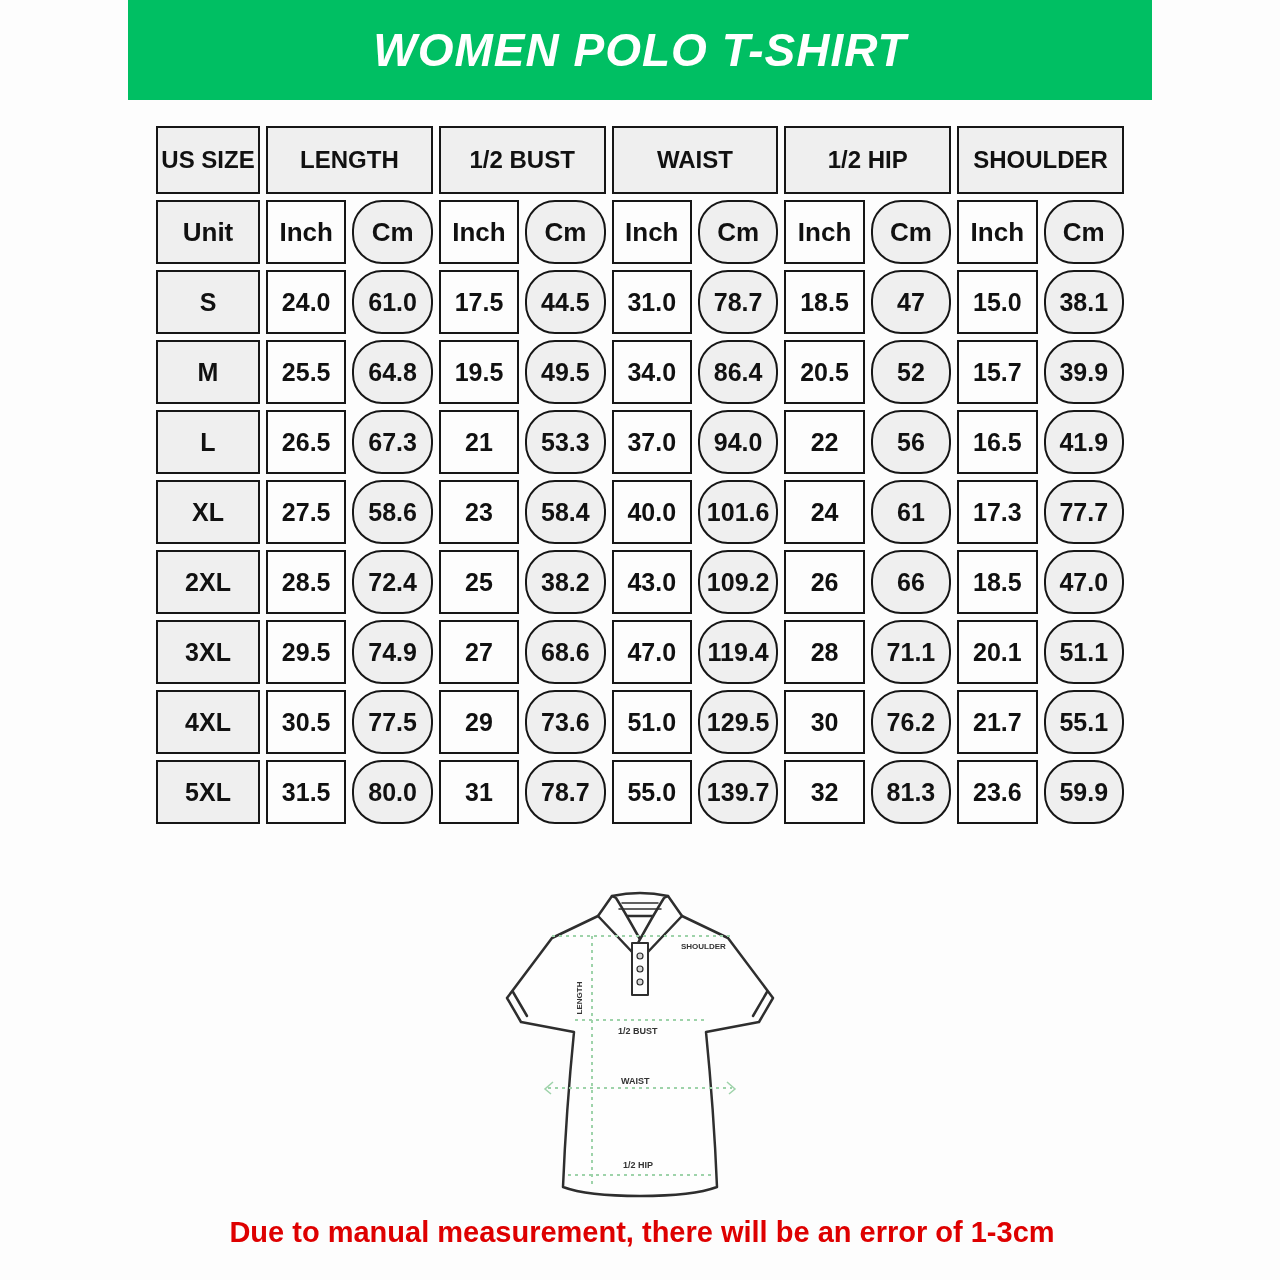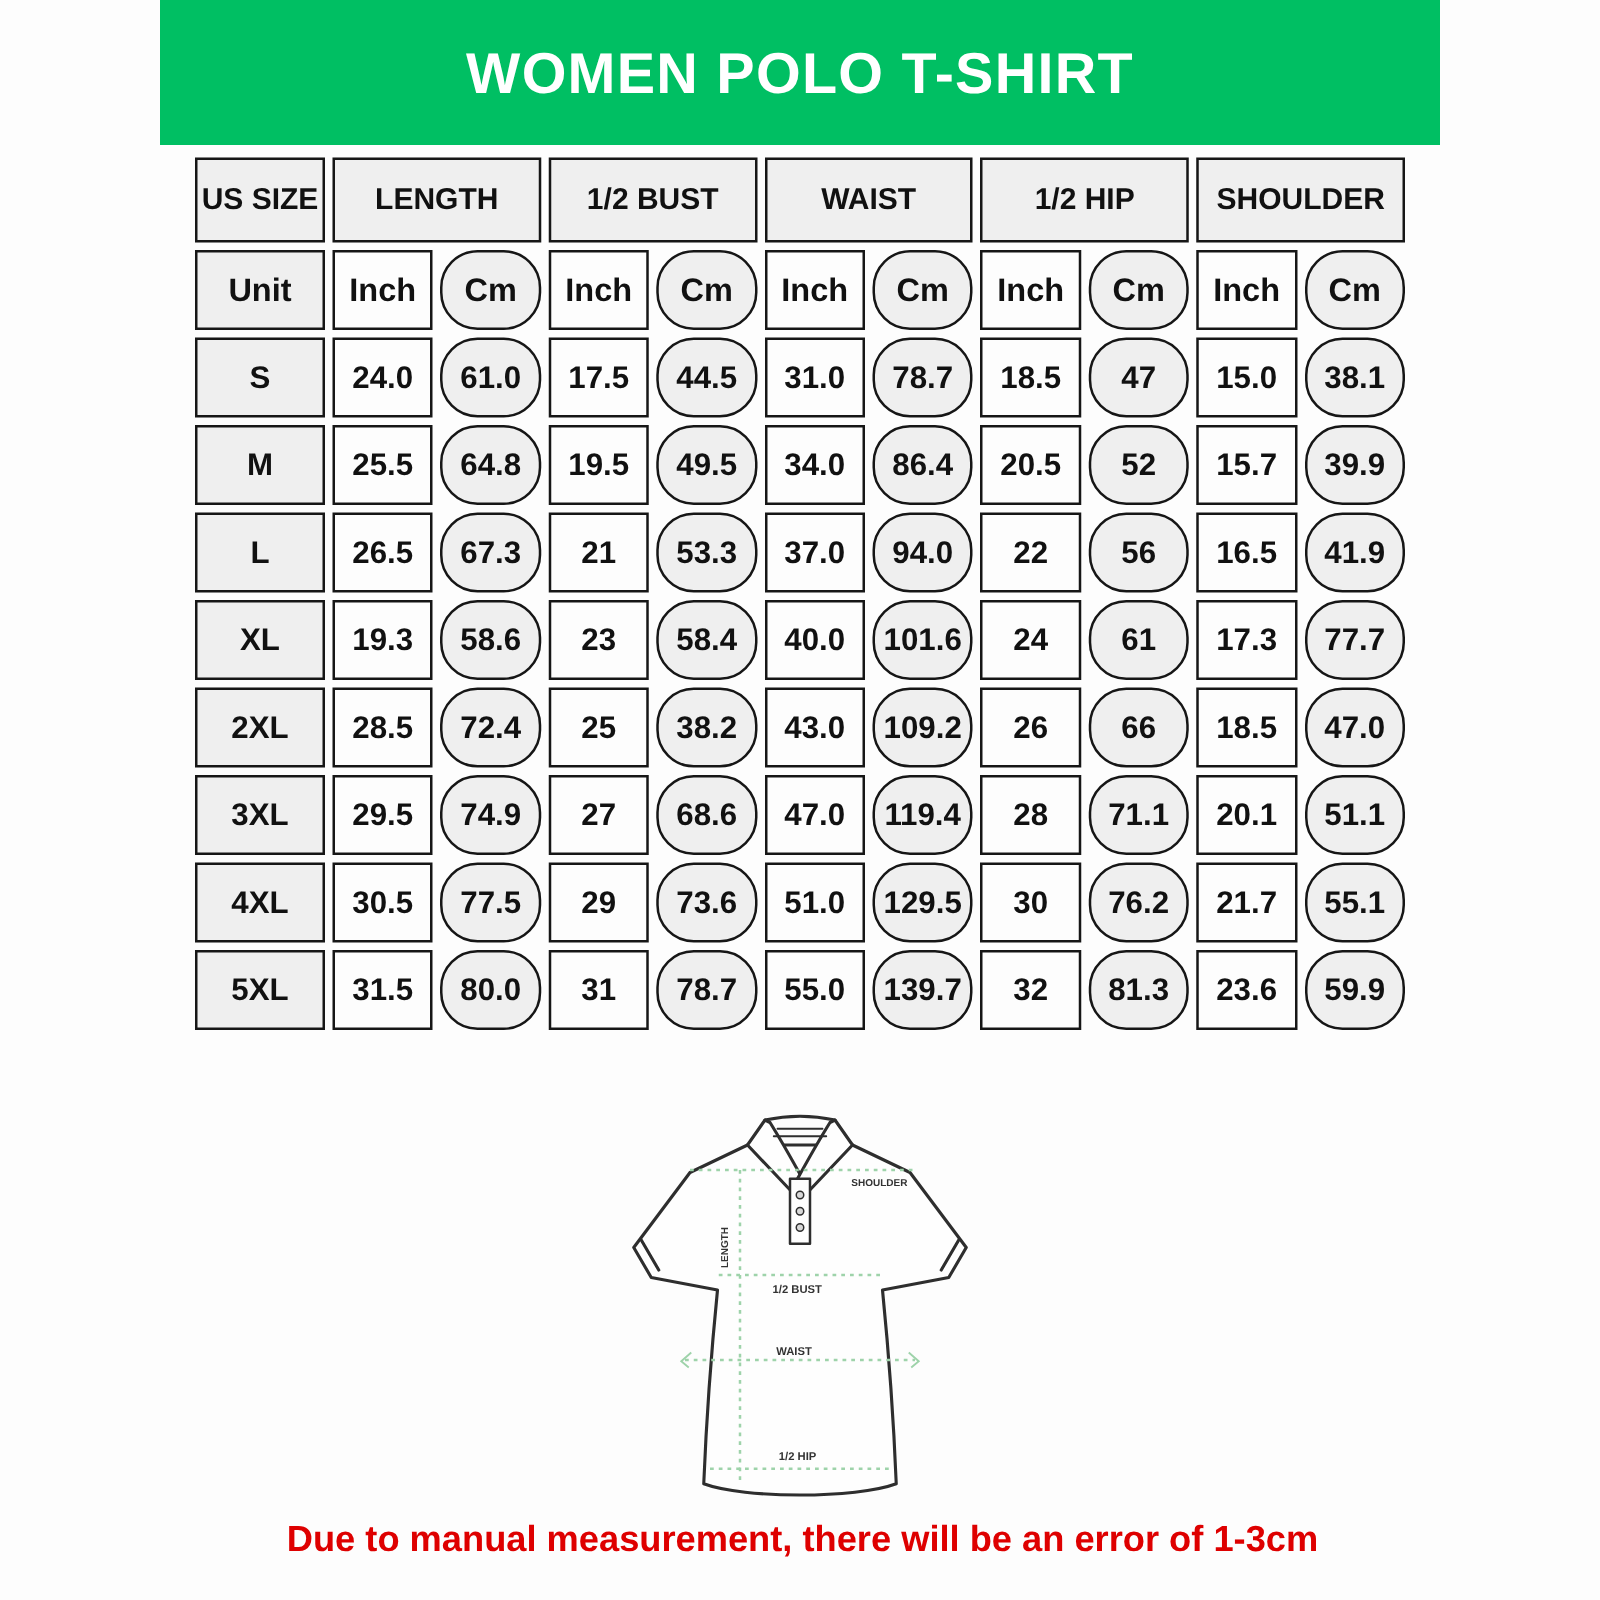--- a/index.html
+++ b/index.html
@@ -18,23 +18,23 @@
   body {
     width: 1280px; height: 1280px;
     background: #fdfdfd;
     font-family: "Liberation Sans", sans-serif;
     position: relative;
     overflow: hidden;
   }
   .banner {
     position: absolute;
     left: 128px; top: 0;
-    width: 1024px; height: 116px;
+    width: 1024px; height: 100px;
     background: var(--banner_green);
-    display: flex; align-items: center; justify-content: center;
+    display: flex; align-items: center; justify-content: center; font-style: italic;
   }
   .banner h1 {
     margin: 0;
     color: var(--title_white);
     font-size: 46px;
     font-weight: bold;
     letter-spacing: 1px;
     white-space: nowrap;
   }
   table.size-table {
@@ -147,21 +147,21 @@
         <td class="c-cm">53.3</td>
         <td class="c-inch">37.0</td>
         <td class="c-cm">94.0</td>
         <td class="c-inch">22</td>
         <td class="c-cm">56</td>
         <td class="c-inch">16.5</td>
         <td class="c-cm">41.9</td>
       </tr>
       <tr>
         <th class="c-size">XL</th>
-        <td class="c-inch">19.3</td>
+        <td class="c-inch">27.5</td>
         <td class="c-cm">58.6</td>
         <td class="c-inch">23</td>
         <td class="c-cm">58.4</td>
         <td class="c-inch">40.0</td>
         <td class="c-cm">101.6</td>
         <td class="c-inch">24</td>
         <td class="c-cm">61</td>
         <td class="c-inch">17.3</td>
         <td class="c-cm">77.7</td>
       </tr>

